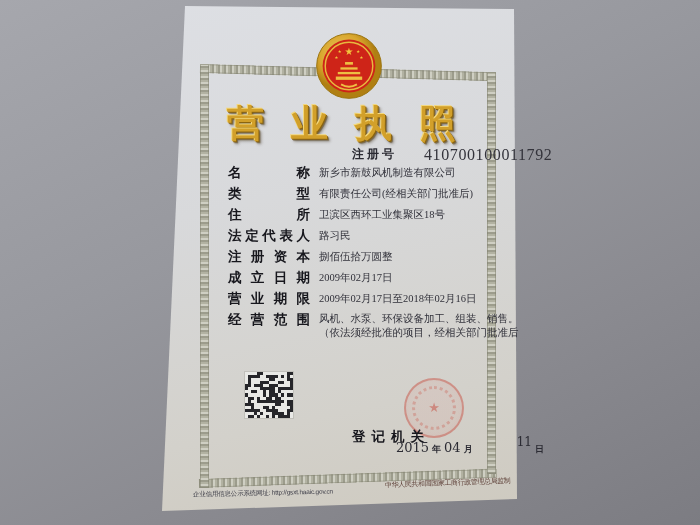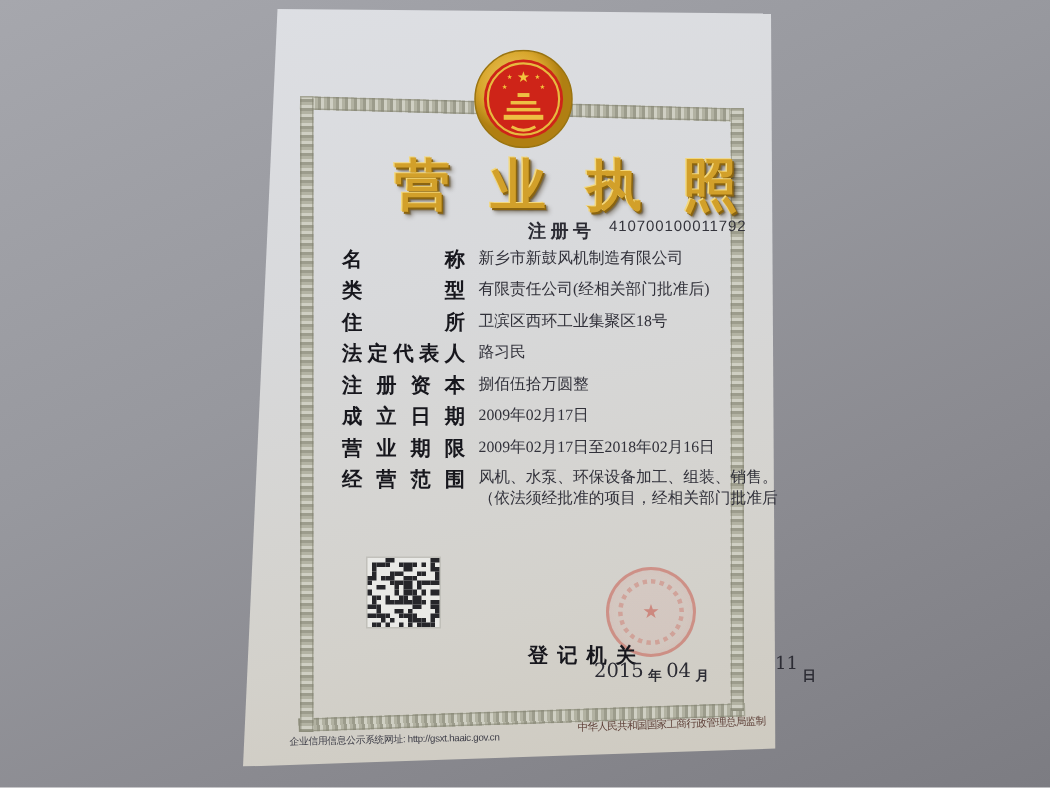--- a/index.html
+++ b/index.html
@@ -21,25 +21,25 @@
   .strip.top{left:200px;top:64px;width:296px;height:9px;transform:rotate(1.6deg);transform-origin:left center;}
   .strip.bottom{left:199px;top:479px;width:298px;height:9px;transform:rotate(-2deg);transform-origin:left center;}
   .strip.left{left:200px;top:64px;width:9px;height:424px;}
   .strip.right{left:487px;top:72px;width:9px;height:402px;}
 
   .emblem{position:absolute;left:316px;top:33px;width:66px;height:66px;}
 
   .license-title{position:absolute;left:227px;top:99px;
      font-size:37px;font-weight:bold;letter-spacing:27px;white-space:nowrap;
      color:#d2a02a;
-     text-shadow:-1px -1px 0 #f3d87d,1px 1px 0 #8a6410,2px 2px 1px rgba(70,45,0,.5),3px 3px 3px rgba(40,25,0,.35);margin-left:36px;}
+     text-shadow:-1px -1px 0 #f3d87d,1px 1px 0 #8a6410,2px 2px 1px rgba(70,45,0,.5),3px 3px 3px rgba(40,25,0,.35);}
 
   .regno-line{position:absolute;left:352px;top:146px;display:flex;align-items:flex-start;}
   .regno-label{font-size:12px;font-weight:bold;letter-spacing:3px;color:#2a2a32;}
-  .regno-value{margin-left:9px;font-family:Liberation Sans, sans-serif;font-size:10px;
+  .regno-value{margin-left:27px;font-family:Liberation Serif, serif;font-size:16px;
                letter-spacing:.6px;color:#33333b;}
 
   .rows{position:absolute;left:228px;top:165px;width:272px;}
   .row{display:flex;align-items:flex-start;height:21px;}
   .row.tall{height:auto;}
   .f-label{flex:0 0 82px;display:flex;justify-content:space-between;
            font-size:13.5px;font-weight:bold;color:#17171d;line-height:15px;}
   .f-value{margin-left:9px;font-family:"Liberation Serif",serif;font-size:10.5px;
            color:#31313a;line-height:15px;white-space:nowrap;}
   .f-value .vline{display:block;line-height:13.5px;}
@@ -54,21 +54,21 @@
          border:2px solid rgba(200,92,80,.5);
          background:radial-gradient(circle,rgba(225,130,118,.10) 55%,rgba(210,100,88,.16) 100%);
          filter:blur(.4px);}
   .stamp::before{content:"";position:absolute;inset:6px;border-radius:50%;
                  border:3px dotted rgba(200,92,80,.35);}
   .stamp .star{position:absolute;left:50%;top:50%;transform:translate(-50%,-54%);
                font-size:13px;color:rgba(198,84,72,.55);}
 
   .registry-label{position:absolute;left:352px;top:428px;display:flex;width:72px;
                   justify-content:space-between;font-size:13.5px;font-weight:bold;color:#17171d;}
-  .reg-date{position:absolute;left:396px;top:440px;display:flex;align-items:flex-end;
+  .reg-date{position:absolute;left:396px;top:440px;display:flex;align-items:center;
             font-family:"DejaVu Serif",serif;color:#2c2c34;}
   .reg-date .num{font-size:13px;}
   .reg-date .unit{font-family:"Liberation Sans",sans-serif;font-size:9px;font-weight:bold;
                   transform:translateY(2px);margin:0 3px;}
   .reg-date .num.day{transform:translateY(-6px);font-size:12px;margin-left:41px;}
 
   .footer-left{position:absolute;left:193px;top:489px;font-size:6.5px;letter-spacing:-.2px;
                color:#3e3e48;transform:rotate(-1.2deg);white-space:nowrap;}
   .footer-right{position:absolute;left:385px;top:478px;font-size:7px;letter-spacing:-.4px;
                 color:#5e4038;transform:rotate(-2deg);white-space:nowrap;}

